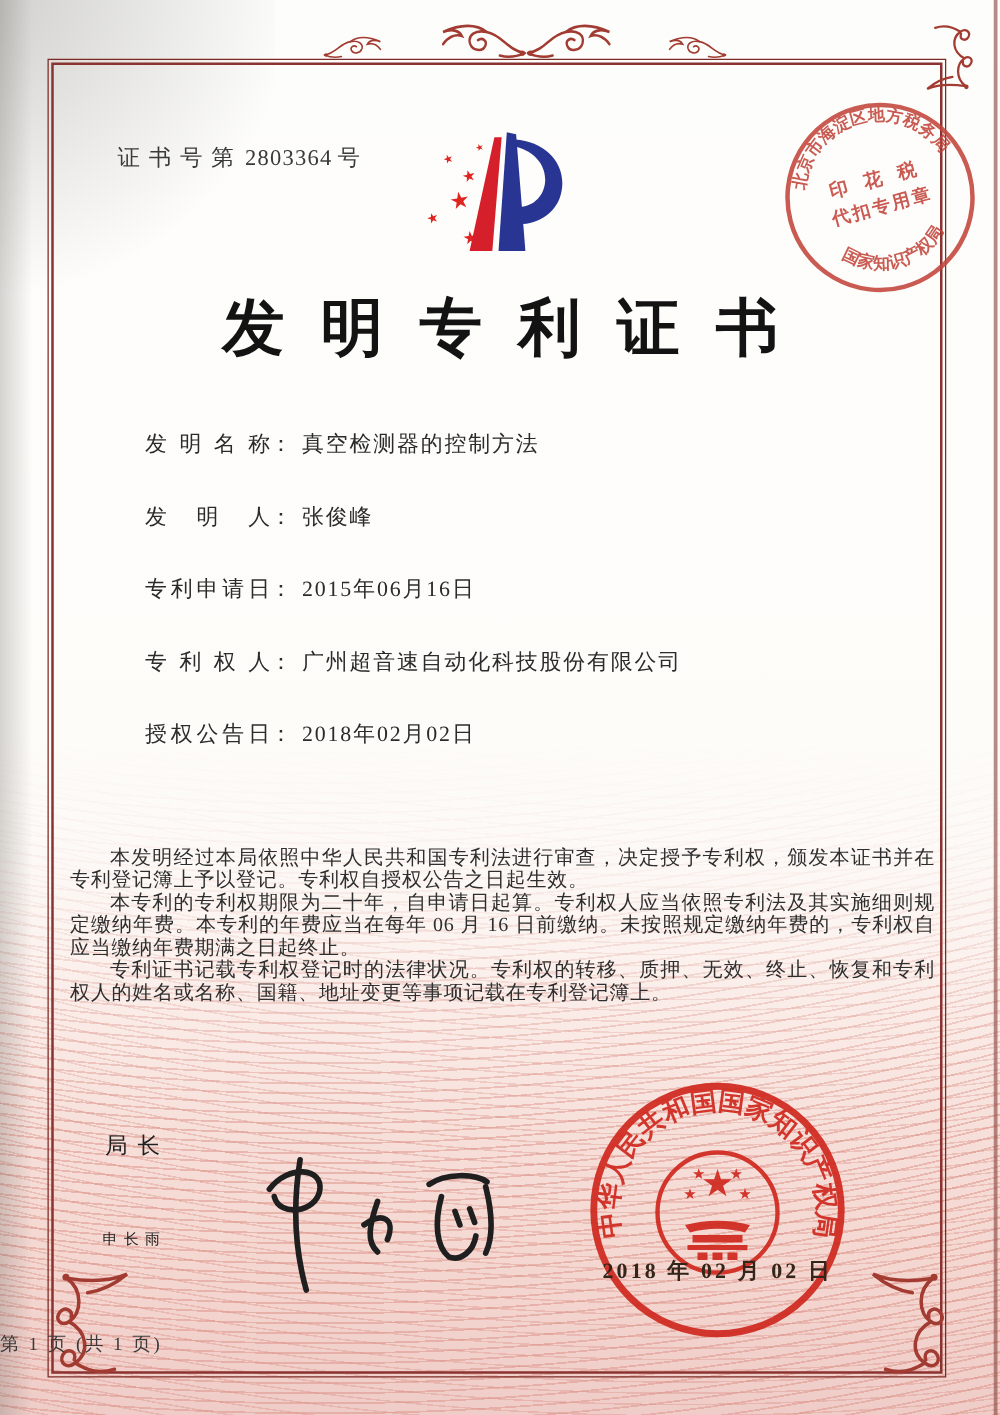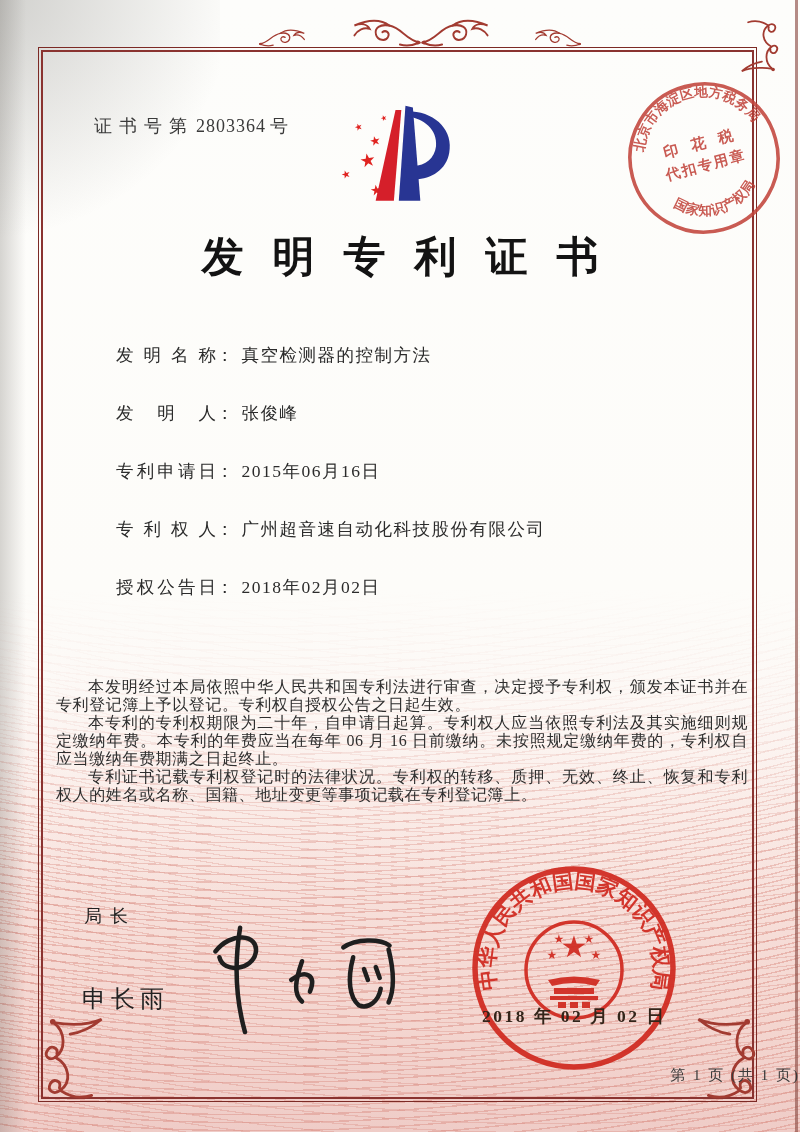--- a/index.html
+++ b/index.html
@@ -25,41 +25,41 @@
 
   .cert-no{position:absolute;left:70px;top:114px;font-size:18px;color:#3a3a3a;}
   .cert-no .sp{letter-spacing:7px;margin-left:24px;}
   .cert-no .num{letter-spacing:1px;margin-left:2px;margin-right:4px;}
 
   .logo{position:absolute;left:336px;top:96px;width:124px;height:122px;}
 
   .tax-stamp{position:absolute;left:624px;top:78px;width:160px;height:160px;transform:rotate(-15deg);opacity:.88;}
 
   .title{position:absolute;left:0;top:229px;width:100%;text-align:center;
-    font-size:42px;font-weight:bold;color:#131313;letter-spacing:29px;padding-left:29px;box-sizing:border-box;font-family:Liberation Serif, serif;}
+    font-size:50px;font-weight:bold;color:#131313;letter-spacing:29px;padding-left:29px;box-sizing:border-box;font-family:Liberation Serif, serif;}
 
   .fields{position:absolute;left:76px;top:343px;margin-left:40px;}
   .frow{height:24px;margin-bottom:34px;font-size:17.5px;color:#2b2b2b;white-space:nowrap;}
   .flabel{display:inline-block;width:100px;text-align:justify;text-align-last:justify;vertical-align:top;}
   .fcolon{margin-right:8px;}
   .fvalue{letter-spacing:1.5px;}
 
   .paras{position:absolute;left:56px;top:678px;width:692px;font-size:16px;line-height:18px;
     text-align:justify;color:#2e2e2e;letter-spacing:0.6px;}
   .paras p{margin:0;text-indent:2em;}
 
   .officer-role{position:absolute;left:84px;top:904px;font-size:18px;letter-spacing:8px;color:#222;text-align:center;}
-  .officer-name{position:absolute;left:82px;top:983px;font-size:24px;letter-spacing:5px;color:#222;}
+  .officer-name{position:absolute;left:82px;top:983px;font-size:12px;letter-spacing:5px;color:#222;}
   .signature{position:absolute;left:186px;top:910px;width:236px;height:128px;}
 
   .seal{position:absolute;left:468px;top:862px;width:212px;height:212px;opacity:.92;}
   .seal-date{position:absolute;left:482px;top:1004px;width:190px;font-size:17.5px;font-weight:bold;
      letter-spacing:2.5px;color:#33251a;font-family:"Liberation Serif","DejaVu Serif",serif;}
 
-  .footer{position:absolute;left:0;top:1066px;width:100%;text-align:right;font-size:15px;
+  .footer{position:absolute;left:0;top:1066px;width:100%;text-align:left;font-size:15px;
      letter-spacing:2px;color:#3a3a3a;}
 
   svg text{font-family:"DejaVu Sans","Liberation Sans",sans-serif;}
 </style>
 </head>
 <body>
 
 <div class="page">
 
   <div class="scan-corner"></div>

